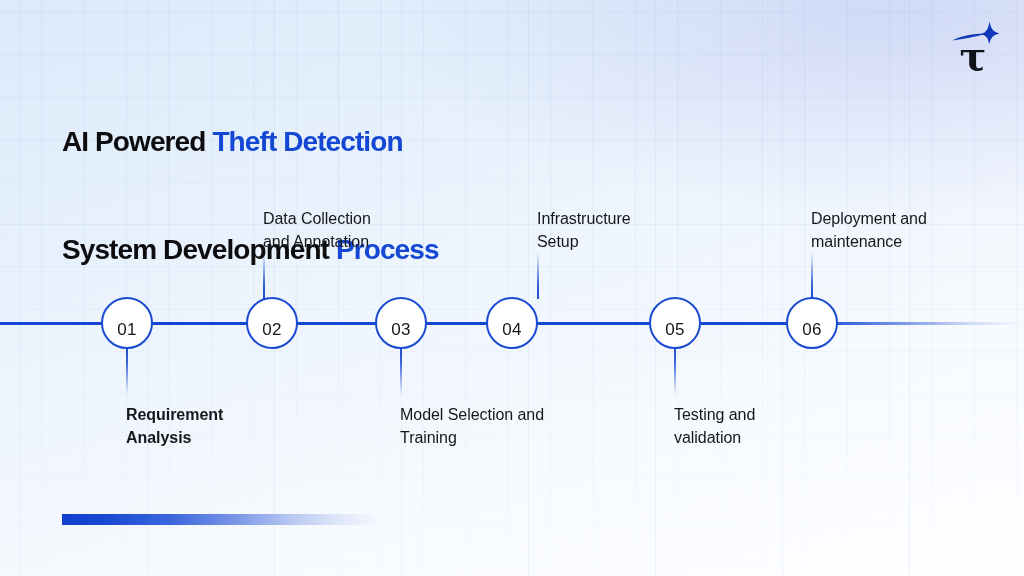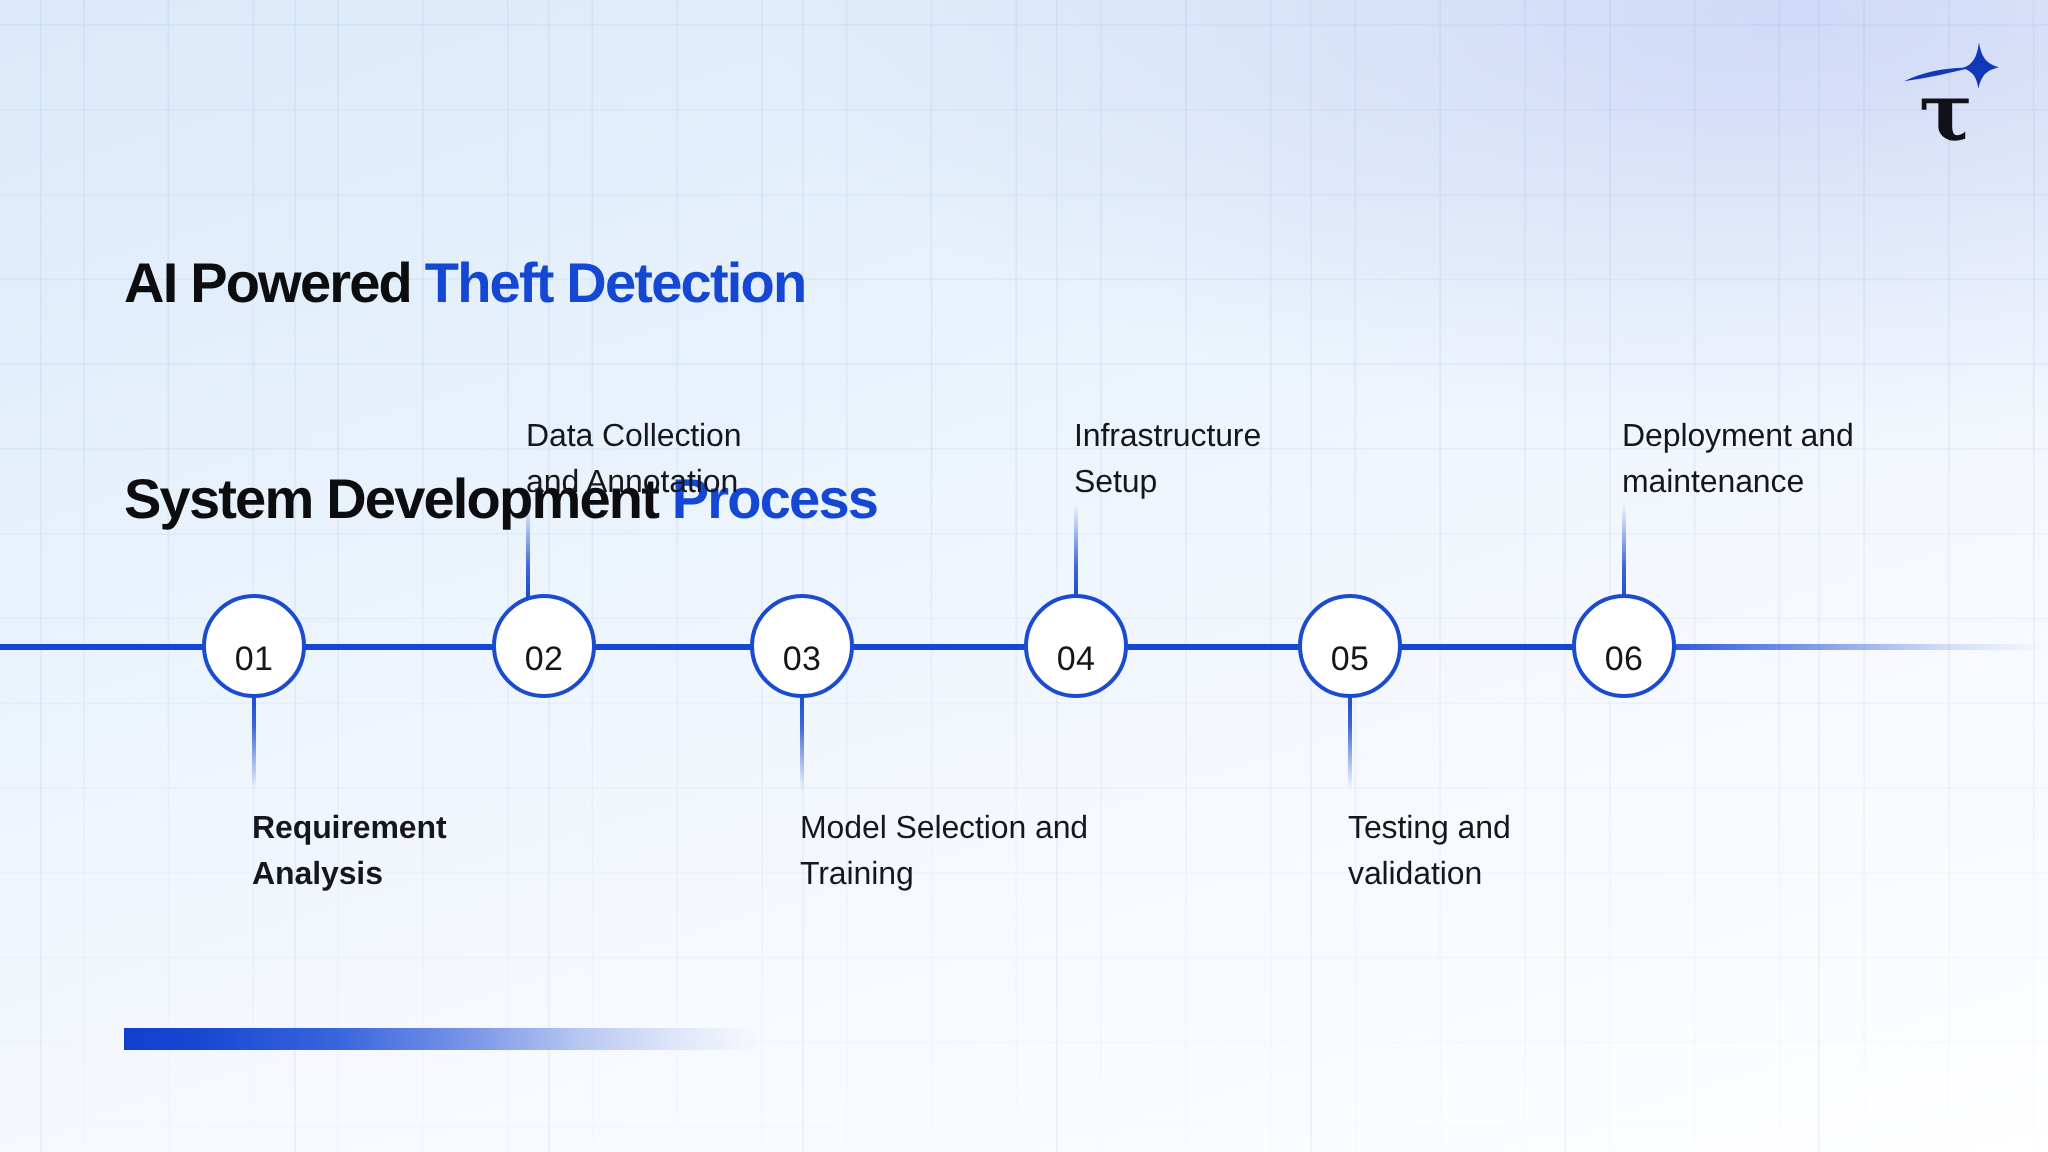--- a/index.html
+++ b/index.html
@@ -186,21 +186,21 @@
 
   <div class="node" style="left:127px;">
     <span>01</span>
   </div>
   <div class="node" style="left:272px;">
     <span>02</span>
   </div>
   <div class="node" style="left:401px;">
     <span>03</span>
   </div>
-  <div class="node" style="left:538px;">
+  <div class="node" style="left:512px;">
     <span>04</span>
   </div>
   <div class="node" style="left:675px;">
     <span>05</span>
   </div>
   <div class="node" style="left:812px;">
     <span>06</span>
   </div>
 
   <div class="caption below" style="left:126px;font-weight:bold;">Requirement

